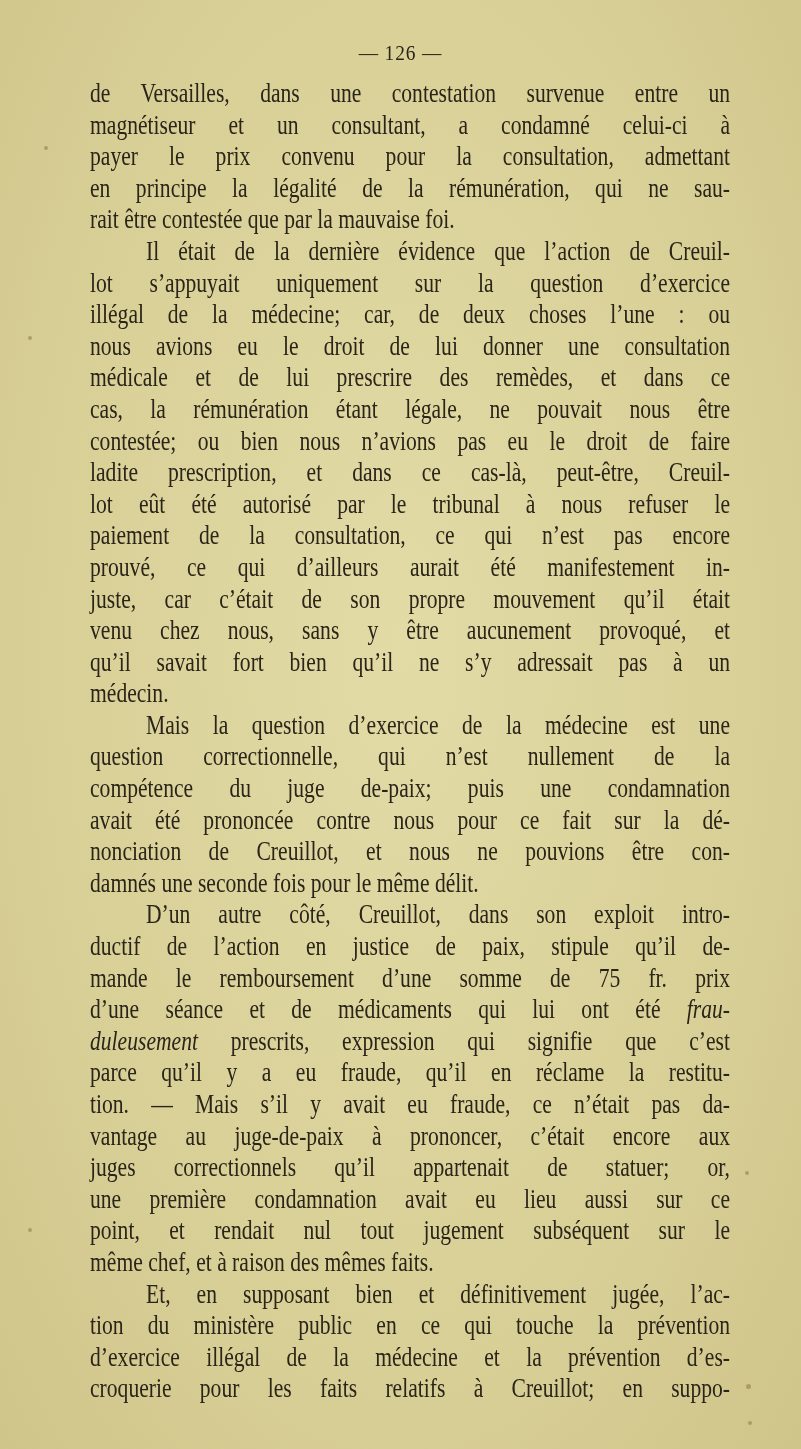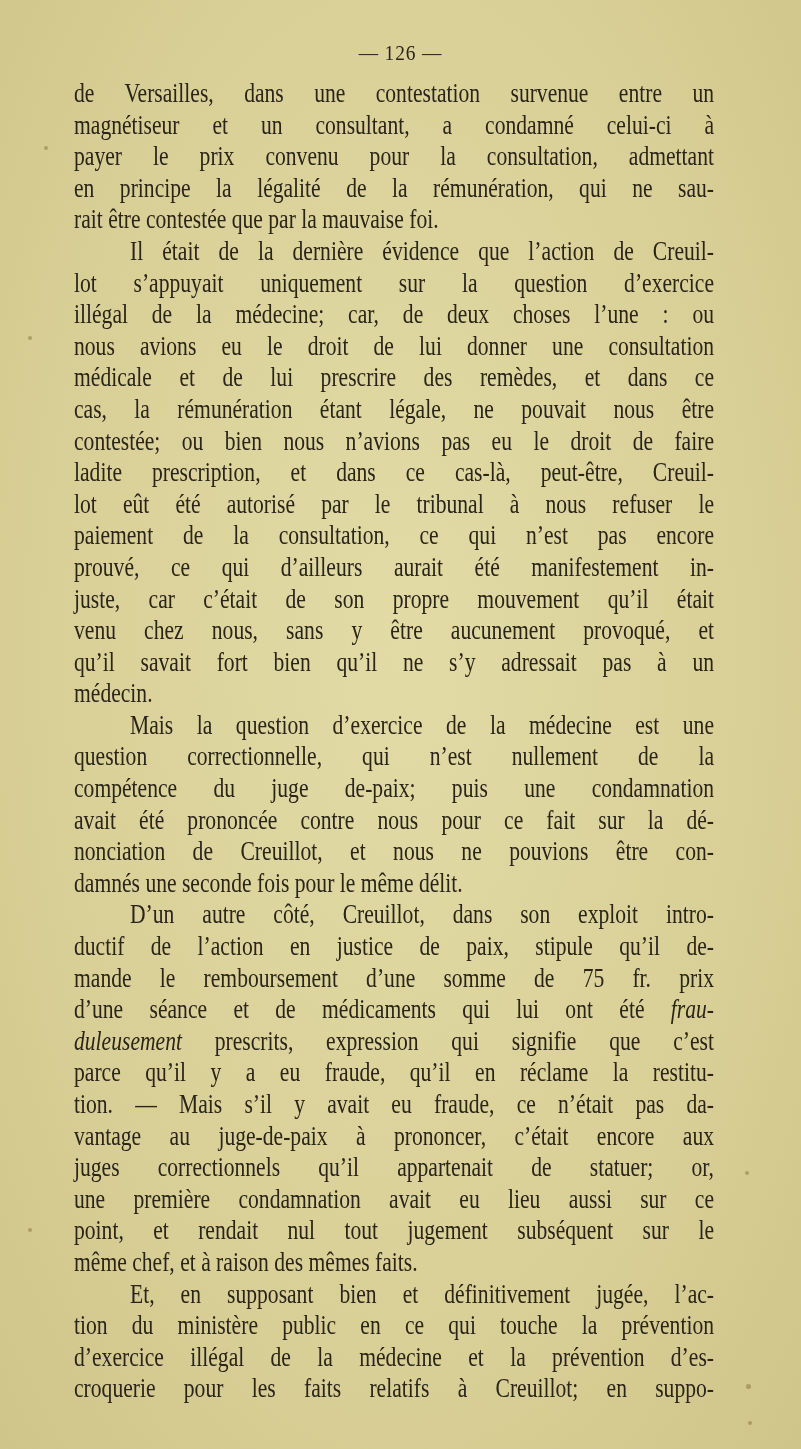--- a/index.html
+++ b/index.html
@@ -13,21 +13,21 @@
   }
   .page {
     position: absolute; left: 0; top: 0; width: 801px; height: 1449px;
   }
   .folio {
     position: absolute; top: 40px; left: 0; width: 801px; text-align: center;
     font-size: 22px; letter-spacing: 1px; color: #2a2419;
     transform: scaleX(0.88); transform-origin: 400px 0;
   }
   .body-text {
-    position: absolute; left: 74px; top: 78px; width: 640px; font-family: Liberation Serif, serif;
+    position: absolute; left: 90px; top: 78px; width: 640px; font-family: Liberation Serif, serif;
   }
   .line {
     display: block; height: 31.6px; line-height: 31.6px;
     font-size: 27px; white-space: nowrap;
     text-align: justify; text-align-last: justify;
     transform: scaleX(0.80); transform-origin: 0 0; width: 800px;
   }
   .line.last { text-align-last: left; }
   .line.indent { padding-left: 70px; width: 730px; }
   em { font-style: italic; }

